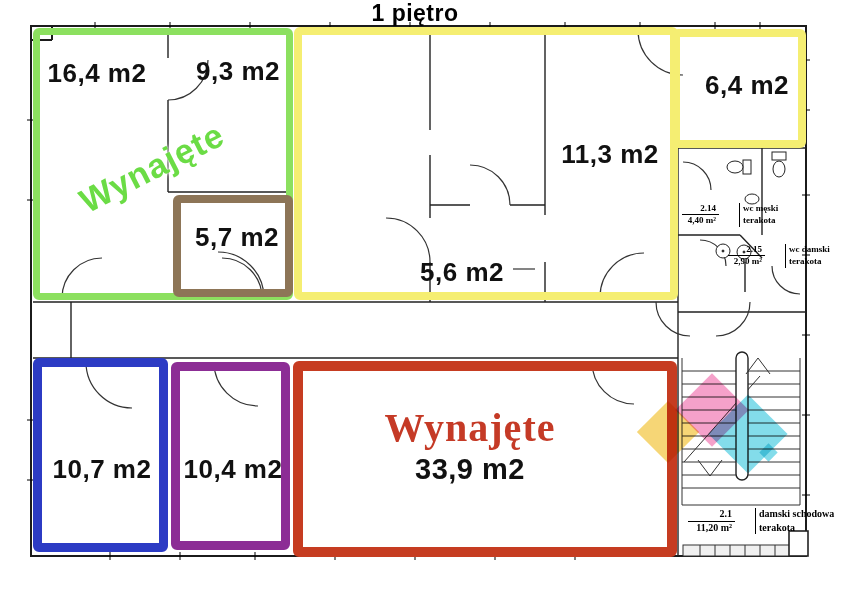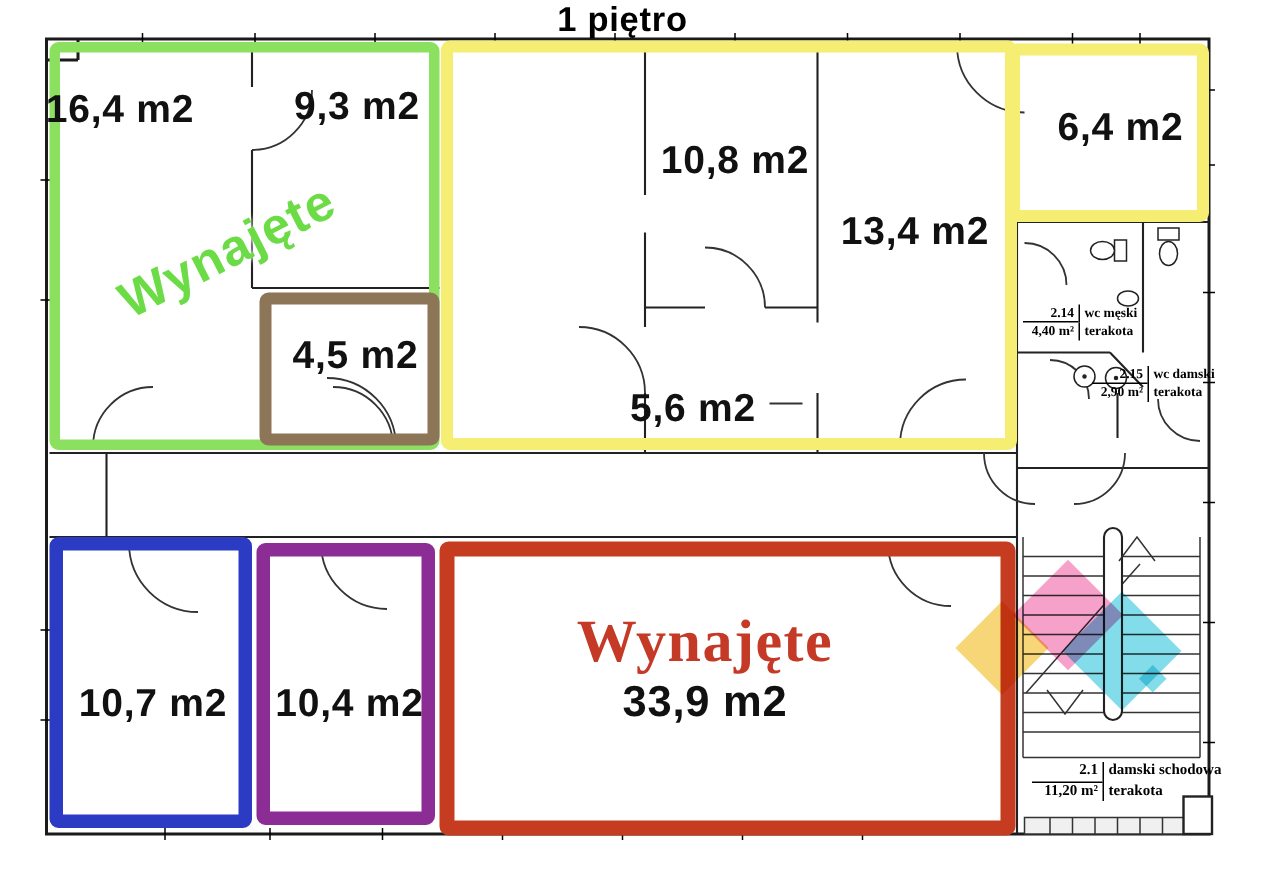--- a/index.html
+++ b/index.html
@@ -19,21 +19,21 @@
   .big{font-size:29px;text-align:right;}
   .rented-green{color:#6bdc45;font-size:34px;letter-spacing:1px;
        transform:translate(-50%,-50%) rotate(-27deg);
        text-shadow:0 0 3px #fff,0 0 6px #fff;}
   .rented-red{color:#c53a26;font-family:"Liberation Serif",serif;font-size:40px;letter-spacing:1px;}
   .note{position:absolute;z-index:20;font-family:Liberation Serif, serif;font-size:9px;
         font-weight:bold;color:#000;line-height:1.25;white-space:nowrap;}
   .note .nrow{display:flex;}
   .note .num{min-width:34px;text-align:right;padding-right:3px;}
   .note .nrow:first-child .num{border-bottom:1px solid #000;}
-  .note .nm{border-left:1px solid #000;padding-left:3px;}
+  .note .nm{border-left:1px solid #000;padding-left:3px;margin-left:20px;}
   .note-stairs{font-size:10px;}
   .note-stairs .num{min-width:44px;text-align:right;}
   .wm{position:absolute;z-index:30;transform:rotate(45deg);mix-blend-mode:multiply;}
 </style>
 </head>
 <body>
 
 <div class="stage">
 
   <svg class="lines" width="841" height="595" viewBox="0 0 841 595">
@@ -115,26 +115,25 @@
   <div class="zone z-green" style="left:33px;top:28px;width:260px;height:272px"></div>
   <div class="zone z-yellow" style="left:294px;top:27px;width:384px;height:273px"></div>
   <div class="zone z-yellow" style="left:672px;top:29px;width:134px;height:119px"></div>
   <div class="zone z-brown" style="left:173px;top:195px;width:120px;height:102px"></div>
   <div class="zone z-blue" style="left:33px;top:358px;width:135px;height:194px"></div>
   <div class="zone z-purple" style="left:171px;top:362px;width:119px;height:188px"></div>
   <div class="zone z-red" style="left:293px;top:361px;width:384px;height:196px"></div>
 
   <div class="lbl title" style="left:415px;top:13px">1 piętro</div>
 
-  <div class="lbl" style="left:80px;top:73px">16,4 m2</div>
+  <div class="lbl" style="left:97px;top:73px">16,4 m2</div>
   <div class="lbl" style="left:238px;top:71px">9,3 m2</div>
-  <div class="lbl" style="left:237px;top:237px">4,5 m2</div>
-  <div class="lbl" style="left:490px;top:107px">10,8 m2</div>
+  <div class="lbl" style="left:237px;top:237px">5,7 m2</div>
   <div class="lbl" style="left:462px;top:272px">5,6 m2</div>
-  <div class="lbl" style="left:610px;top:154px">13,4 m2</div>
+  <div class="lbl" style="left:610px;top:154px">11,3 m2</div>
   <div class="lbl" style="left:747px;top:85px">6,4 m2</div>
   <div class="lbl" style="left:102px;top:469px">10,7 m2</div>
   <div class="lbl" style="left:233px;top:469px">10,4 m2</div>
   <div class="lbl big" style="left:470px;top:469px">33,9 m2</div>
 
   <div class="lbl rented-green" style="left:152px;top:168px">Wynajęte</div>
   <div class="lbl rented-red" style="left:470px;top:427px">Wynajęte</div>
 
   <div class="note" style="left:682px;top:203px">
     <div class="nrow">

